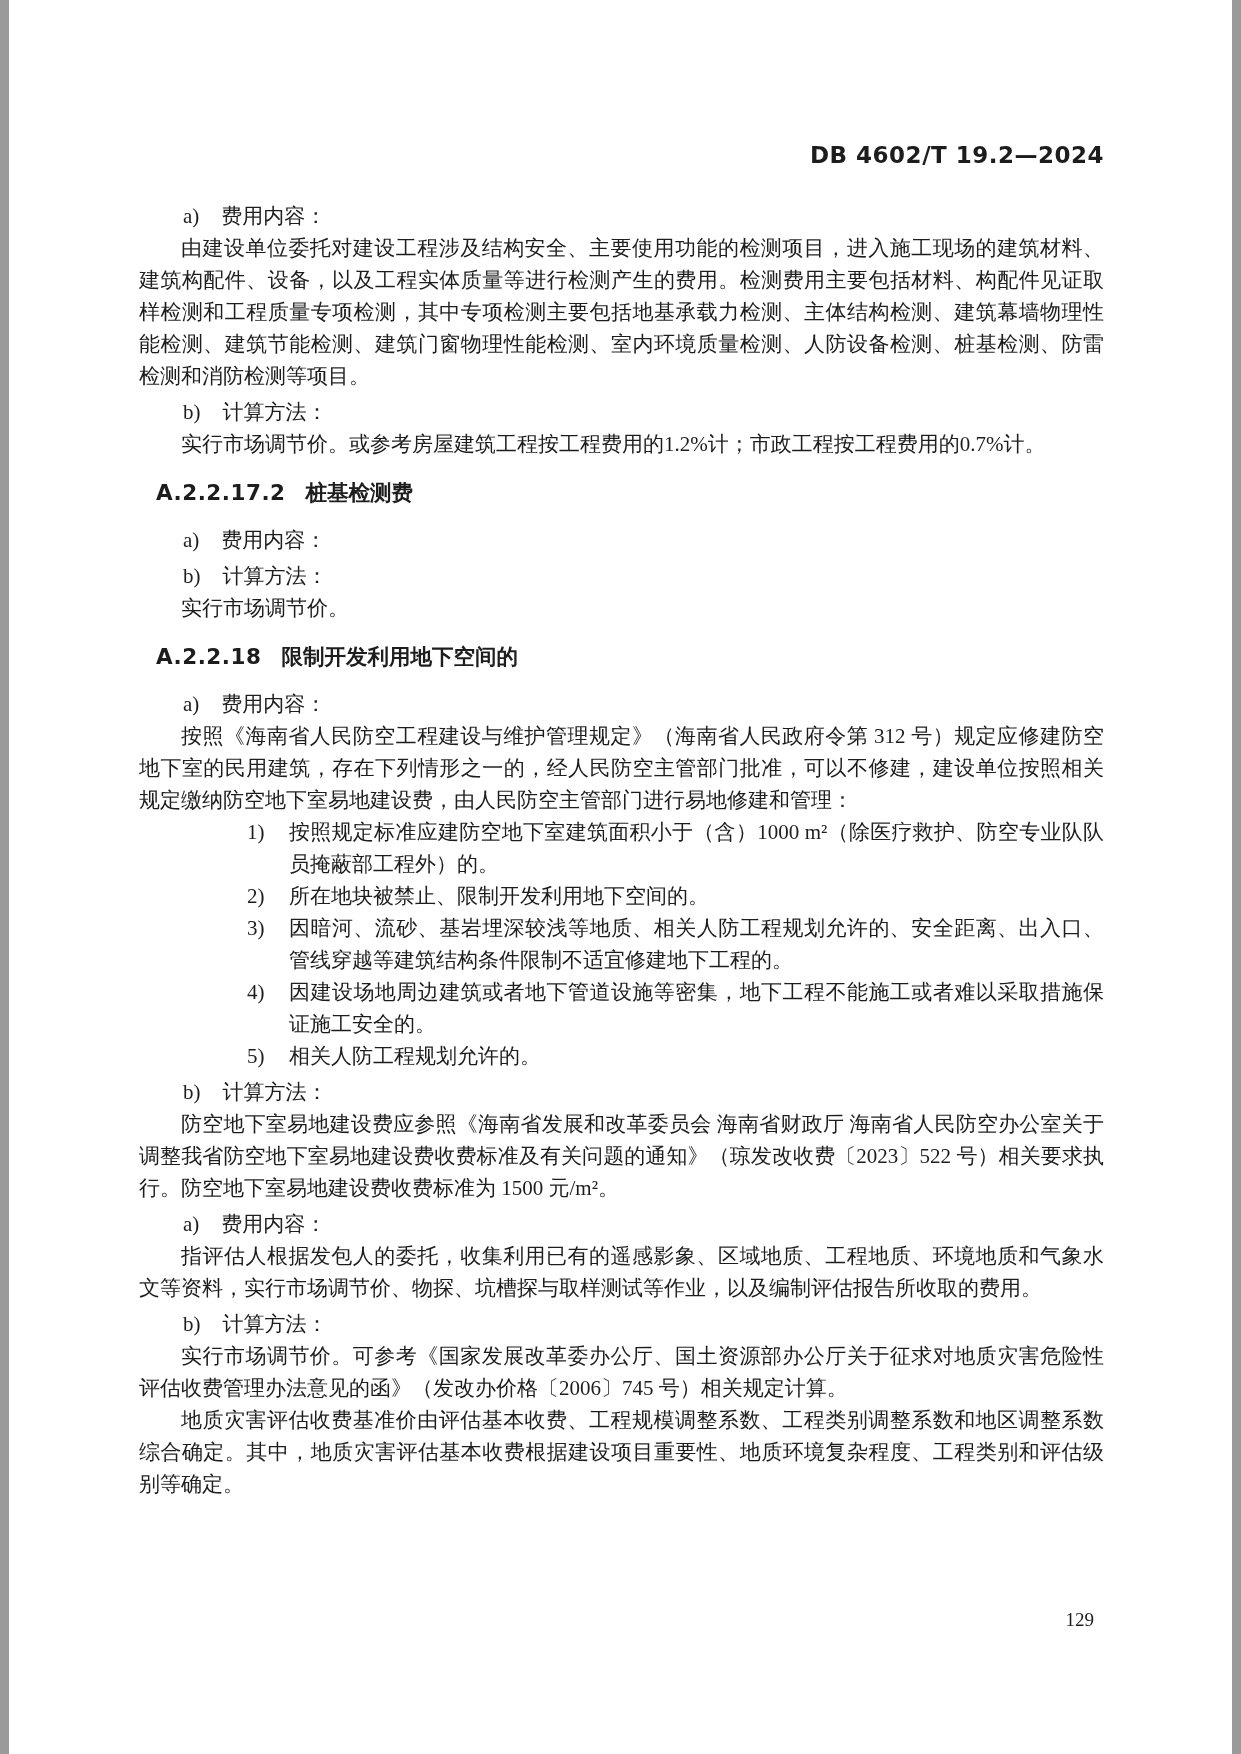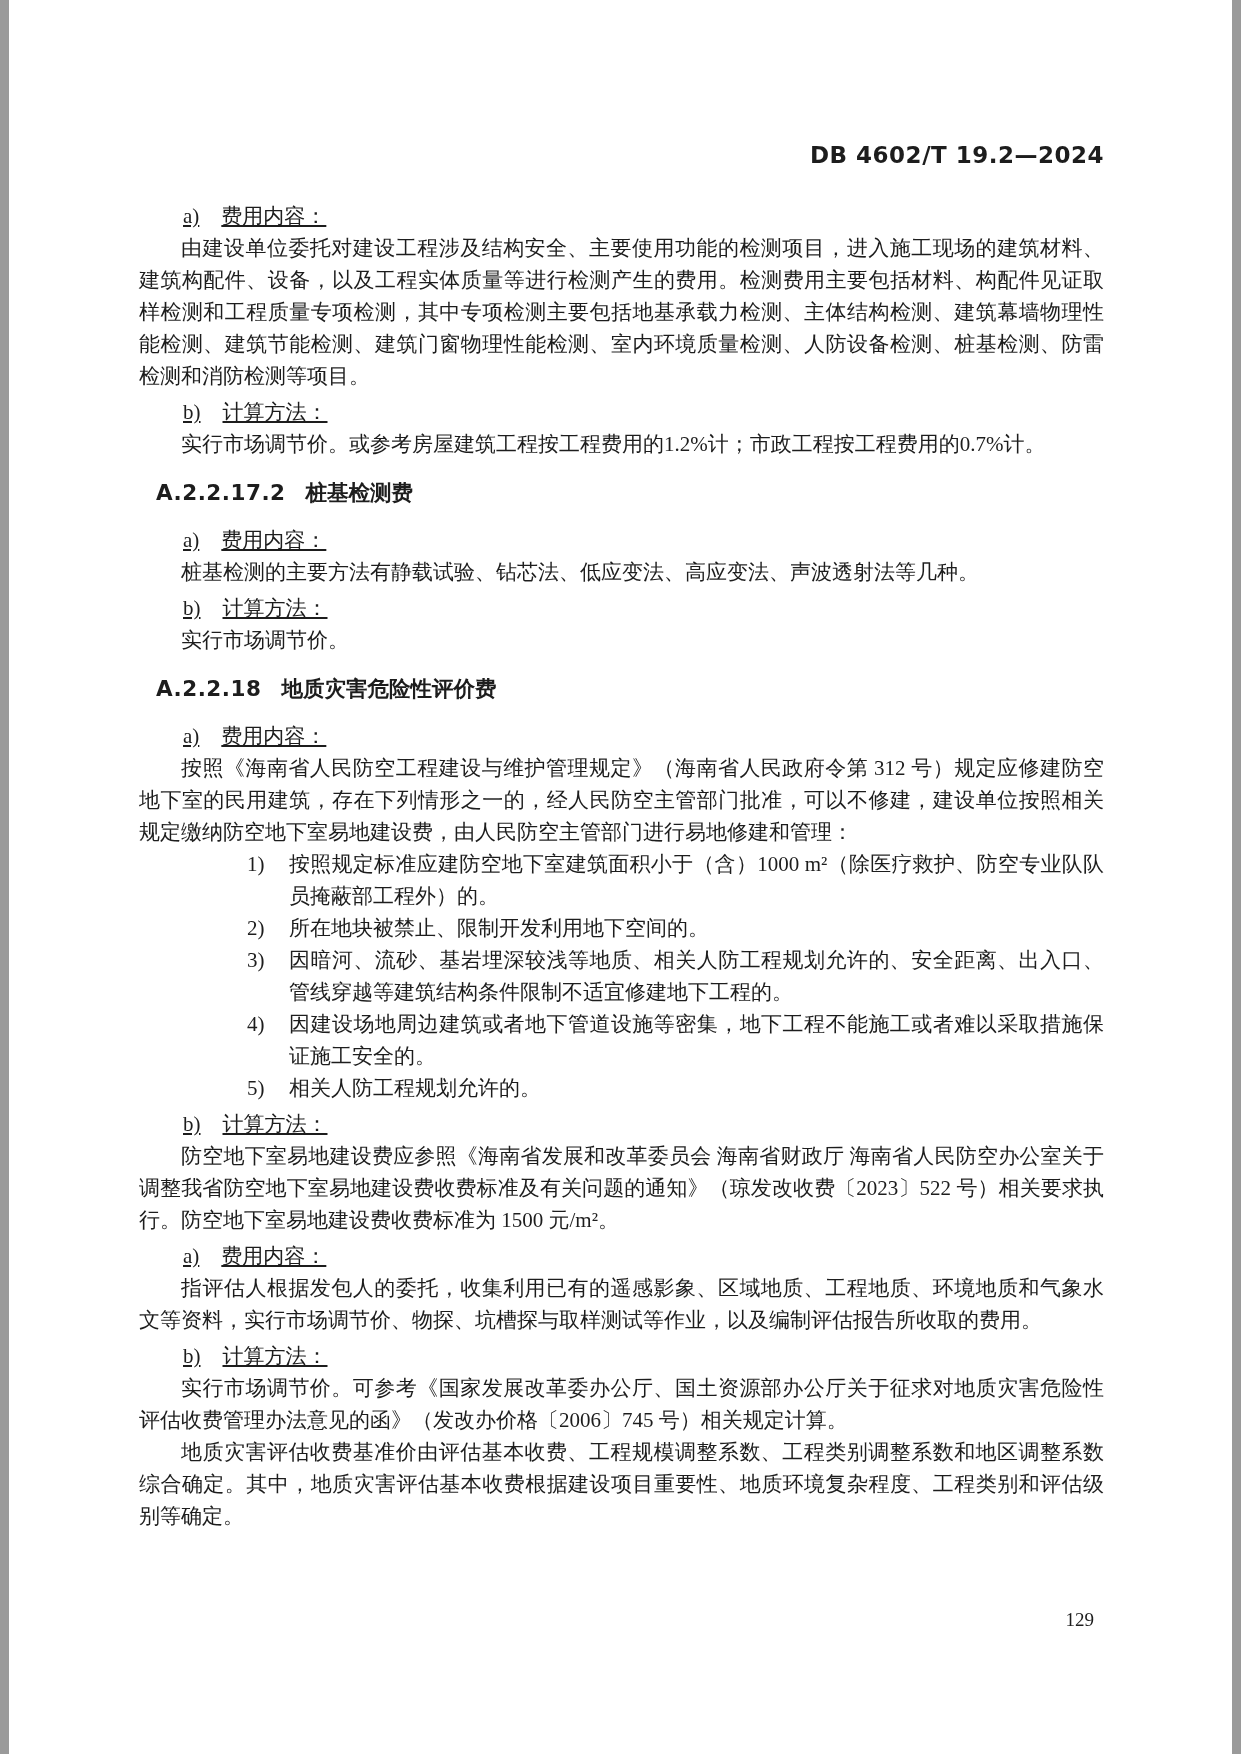--- a/index.html
+++ b/index.html
@@ -18,21 +18,21 @@
     font-family:"DejaVu Sans","Liberation Sans",sans-serif;
     font-weight:700; font-size:23px; letter-spacing:0.5px;
     line-height:30px;
   }
   .content {
     position:absolute; top:196px; left:130px; right:128px;
     font-size:21px; line-height:32px;
     text-align:justify; text-justify:inter-ideograph;
   }
   .para { margin:0; text-indent:2em; }
-  .ab-item { margin:4px 0 0 0; padding-left:44px;text-decoration:underline; }
+  .ab-item { margin:4px 0 0 0; padding-left:44px; }
   .ab-label { margin-right:22px; }
   .sec-heading {
     margin:17px 0 15px 0;
     font-family:"DejaVu Sans","Liberation Sans",sans-serif;
     font-weight:700; font-size:21.5px; line-height:32px;
     text-align:left;
   }
   .sec-heading .sec-num { margin-right:20px; letter-spacing:0.5px;margin-left:17px; }
   .ol-item { position:relative; padding-left:150px; margin:0; }
   .ol-item .ol-num { position:absolute; left:108px; top:0; }
@@ -54,25 +54,24 @@
 
   <div class="content">
 
     <p class="ab-item"><span class="ab-label">a)</span><span>费用内容：</span></p>
     <p class="para">由建设单位委托对建设工程涉及结构安全、主要使用功能的检测项目，进入施工现场的建筑材料、建筑构配件、设备，以及工程实体质量等进行检测产生的费用。检测费用主要包括材料、构配件见证取样检测和工程质量专项检测，其中专项检测主要包括地基承载力检测、主体结构检测、建筑幕墙物理性能检测、建筑节能检测、建筑门窗物理性能检测、室内环境质量检测、人防设备检测、桩基检测、防雷检测和消防检测等项目。</p>
     <p class="ab-item"><span class="ab-label">b)</span><span>计算方法：</span></p>
     <p class="para">实行市场调节价。或参考房屋建筑工程按工程费用的1.2%计；市政工程按工程费用的0.7%计。</p>
 
     <h3 class="sec-heading"><span class="sec-num">A.2.2.17.2</span><span>桩基检测费</span></h3>
     <p class="ab-item"><span class="ab-label">a)</span><span>费用内容：</span></p>
-    <p class="para">桩基检测的主要方法有静载试验、钻芯法、低应变法、高应变法、声波透射法等几种。</p>
     <p class="ab-item"><span class="ab-label">b)</span><span>计算方法：</span></p>
     <p class="para">实行市场调节价。</p>
 
-    <h3 class="sec-heading"><span class="sec-num">A.2.2.18</span><span>地质灾害危险性评价费</span></h3>
+    <h3 class="sec-heading"><span class="sec-num">A.2.2.18</span><span>限制开发利用地下空间的</span></h3>
     <p class="ab-item"><span class="ab-label">a)</span><span>费用内容：</span></p>
     <p class="para">按照《海南省人民防空工程建设与维护管理规定》（海南省人民政府令第 312 号）规定应修建防空地下室的民用建筑，存在下列情形之一的，经人民防空主管部门批准，可以不修建，建设单位按照相关规定缴纳防空地下室易地建设费，由人民防空主管部门进行易地修建和管理：</p>
 
     <div class="ol-item"><span class="ol-num">1)</span><span>按照规定标准应建防空地下室建筑面积小于（含）1000 m²（除医疗救护、防空专业队队员掩蔽部工程外）的。</span></div>
     <div class="ol-item"><span class="ol-num">2)</span><span>所在地块被禁止、限制开发利用地下空间的。</span></div>
     <div class="ol-item"><span class="ol-num">3)</span><span>因暗河、流砂、基岩埋深较浅等地质、相关人防工程规划允许的、安全距离、出入口、管线穿越等建筑结构条件限制不适宜修建地下工程的。</span></div>
     <div class="ol-item"><span class="ol-num">4)</span><span>因建设场地周边建筑或者地下管道设施等密集，地下工程不能施工或者难以采取措施保证施工安全的。</span></div>
     <div class="ol-item"><span class="ol-num">5)</span><span>相关人防工程规划允许的。</span></div>
 
     <p class="ab-item"><span class="ab-label">b)</span><span>计算方法：</span></p>

